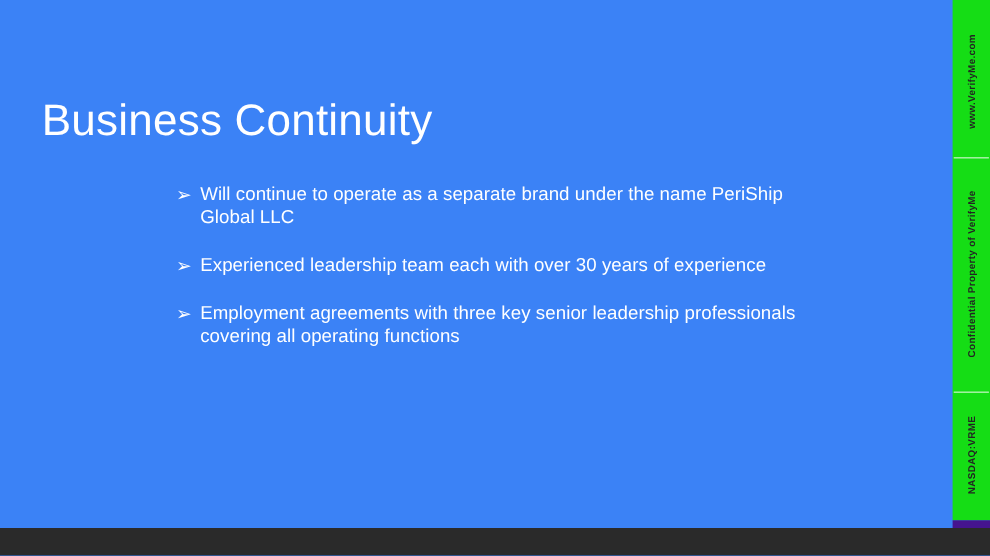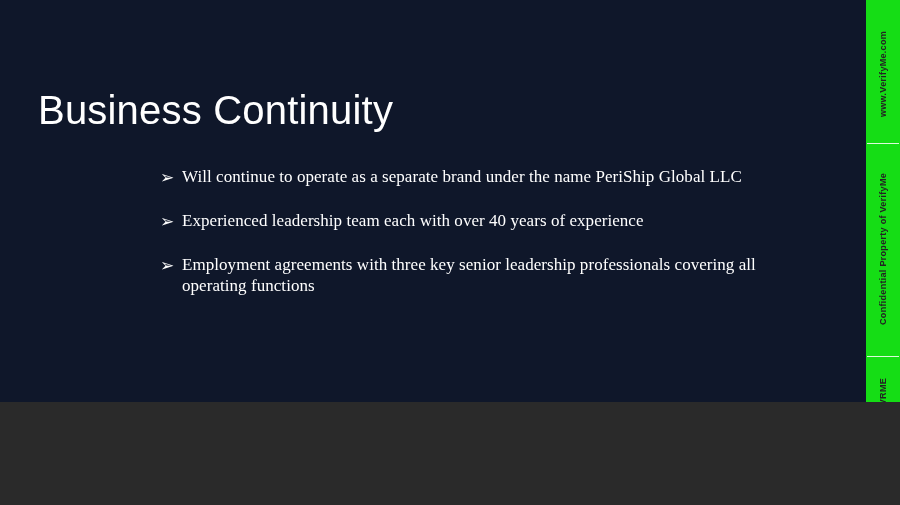--- a/index.html
+++ b/index.html
@@ -4,22 +4,22 @@
 <title>Business Continuity</title>
 <style>
   html, body {
     margin: 0;
     padding: 0;
     background: #2a2a2a;
   }
   #slide {
     position: relative;
     width: 900px;
-    height: 402px;
-    background: #0f172a;
+    height: 480px;
+    background: #3b82f6;
     overflow: hidden;
     font-family: "Liberation Sans", sans-serif;
     -webkit-font-smoothing: antialiased;
   }
 
   
   #slide-title {
     position: absolute;
     left: 38px;
     top: 62px;
@@ -53,21 +53,20 @@
     line-height: 21px;
     text-align: left;
     padding-top: 1px;
   }
   .bullet-text {
     flex: 1 1 auto;
     font-size: 17px;
     line-height: 21px;
     font-weight: 400;
     letter-spacing: 0.05px;
-    font-family: Liberation Serif, serif;
   }
 
   
   #sidebar {
     position: absolute;
     right: 0;
     top: 0;
     width: 34px;
     height: 473px;
     background: #15DD15;
@@ -135,21 +134,21 @@
 
   <div id="bullet-list">
 
     <div class="bullet-item">
       <span class="bullet-marker">➢</span>
       <span class="bullet-text">Will continue to operate as a separate brand under the name PeriShip Global LLC</span>
     </div>
 
     <div class="bullet-item">
       <span class="bullet-marker">➢</span>
-      <span class="bullet-text">Experienced leadership team each with over 40 years of experience</span>
+      <span class="bullet-text">Experienced leadership team each with over 30 years of experience</span>
     </div>
 
     <div class="bullet-item">
       <span class="bullet-marker">➢</span>
       <span class="bullet-text">Employment agreements with three key senior leadership professionals covering all operating functions</span>
     </div>
 
   </div>
 
   <div id="sidebar">

